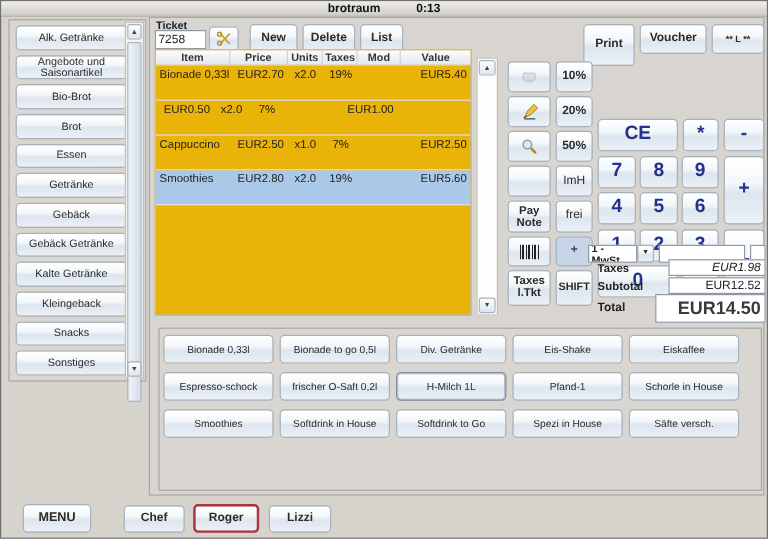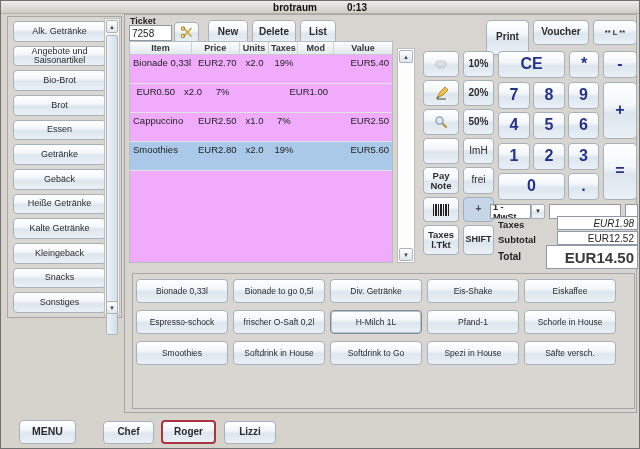--- a/index.html
+++ b/index.html
@@ -18,29 +18,29 @@
   }
   .frame { position:absolute; border:1px solid #a6a6a6; background:#dad7d2; }
   .btn {
     display:flex; align-items:center; justify-content:center; text-align:center;
     background:linear-gradient(180deg,#ffffff 0%,#f3f7fa 40%,#dde6ee 55%,#eaf0f6 100%);
     border:1px solid #a7b1bc; border-radius:4px;
     font-size:10px; font-weight:bold; color:#2b2b2b; line-height:1.05; cursor:pointer;
     overflow:hidden;
   }
   .soft { font-weight:normal; }
-  .key { font-size:16px; font-weight:bold; color:#26318c; }
+  .key { font-size:16px; font-weight:bold; color:#26318c;margin-top:48px; }
   .fld {
     position:absolute; background:#fff; border:1px solid #8e99a5;
     font-size:9.5px; color:#222; display:flex; align-items:center; overflow:hidden;
   }
   .fld.r { justify-content:flex-end; padding-right:3px; }
   .lbl { position:absolute; font-size:9.5px; font-weight:bold; color:#222; white-space:nowrap; }
   
-  .tbl { position:absolute; left:128px; top:40px; width:264px; height:222px; background:#f0abfc; border:1px solid #b6bcc2; }
+  .tbl { position:absolute; left:128px; top:40px; width:264px; height:222px; background:#eab308; border:1px solid #b6bcc2; }
   .thead { display:flex; height:13px; background:linear-gradient(#fbfcfd,#e2e8ee); border-bottom:1px solid #c3c9cf; }
   .th { font-size:9px; font-weight:bold; color:#333; border-right:1px solid #ccd2d8; display:flex; align-items:center; justify-content:center; }
   .tr { display:flex; height:29px; border-bottom:1px solid #e2e2e2; font-size:9.5px; color:#222; cursor:pointer; }
   .tr.selected { background:#aac9e8; }
   .td { padding:2px 3px 0 3px; white-space:nowrap; overflow:hidden; }
   .c0{width:62px;} .c1{width:48px;text-align:right;} .c2{width:30px;text-align:center;}
   .c3{width:29px;text-align:center;} .c4{width:36px;} .c5{width:58px;text-align:right;}
   
   .sbar { position:absolute; background:#f4f3f0; border:1px solid #c0bdb8; }
   .sarrow {
@@ -75,21 +75,21 @@
 
   <div class="frame" style="left:6px;top:15px;width:115px;height:302px;">
     <div class="catlist">
       <button class="btn cat">Alk. Getränke</button>
       <button class="btn cat">Angebote und Saisonartikel</button>
       <button class="btn cat">Bio-Brot</button>
       <button class="btn cat">Brot</button>
       <button class="btn cat">Essen</button>
       <button class="btn cat">Getränke</button>
       <button class="btn cat">Gebäck</button>
-      <button class="btn cat">Heiße Getränke</button>
+      <button class="btn cat">Gebäck Getränke</button>
       <button class="btn cat">Kalte Getränke</button>
       <button class="btn cat">Kleingeback</button>
       <button class="btn cat">Snacks</button>
       <button class="btn cat">Sonstiges</button>
     </div>
     <div class="sbar" style="right:1px;top:1px;width:16px;bottom:1px;">
       <div class="sarrow" style="top:1px;">▲</div>
       <div class="sthumb" style="top:16px;height:300px;"></div>
       <div class="sarrow" style="bottom:1px;">▼</div>
     </div>

